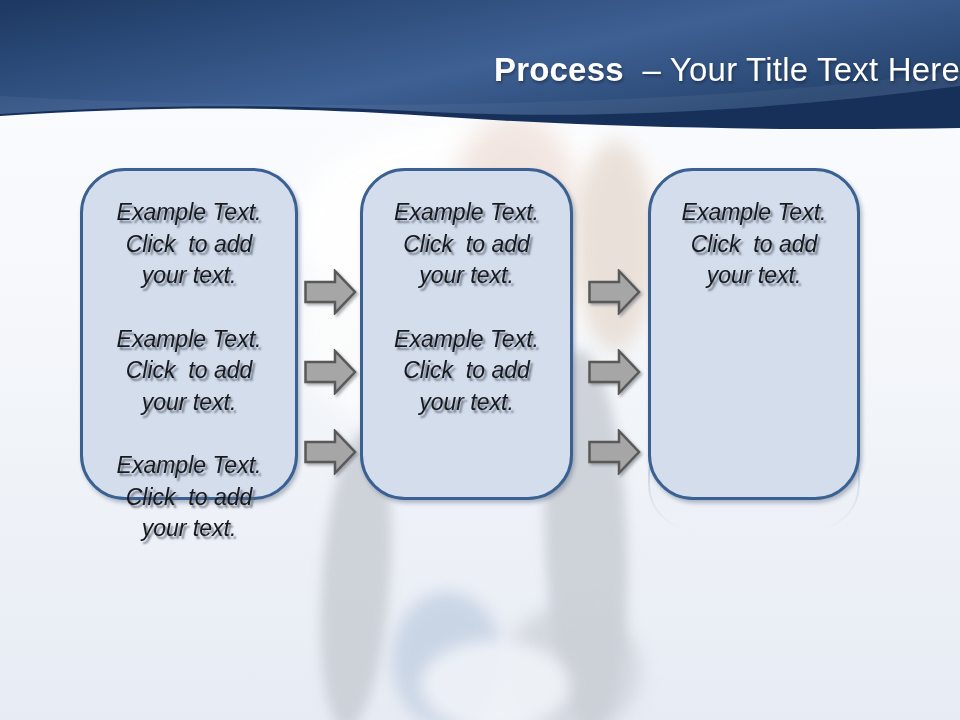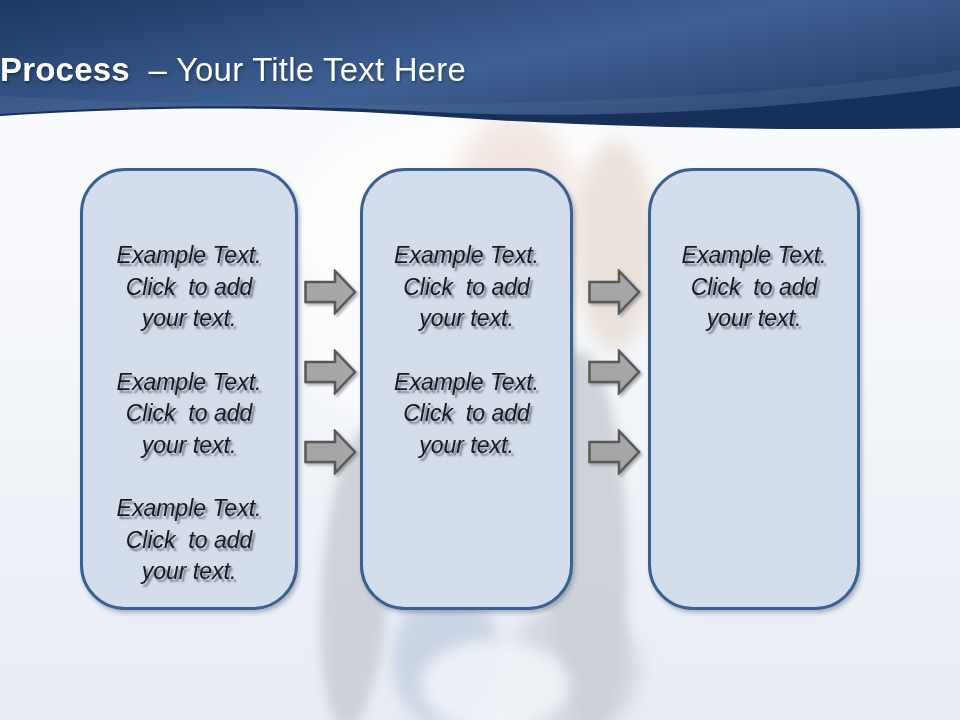--- a/index.html
+++ b/index.html
@@ -16,30 +16,30 @@
   .g-skin{left:455px;top:115px;width:120px;height:150px;background:#e3c9bd;filter:blur(12px);opacity:.45;}
   .g-hair{left:575px;top:140px;width:80px;height:210px;background:#d9c8bb;filter:blur(9px);opacity:.5;}
   .g-leg1{left:322px;top:430px;width:68px;height:300px;background:#c9cdd4;filter:blur(6px);opacity:.85;border-radius:34px;transform:rotate(4deg);}
   .g-leg2{left:545px;top:350px;width:82px;height:380px;background:#c9cdd4;filter:blur(6px);opacity:.85;border-radius:40px;transform:rotate(-2deg);}
   .g-knee{left:392px;top:592px;width:110px;height:135px;background:#c2cfe2;filter:blur(8px);opacity:.8;}
   .g-flare{left:505px;top:605px;width:135px;height:130px;background:#ccd0d7;filter:blur(9px);opacity:.75;}
   .g-glow{left:420px;top:640px;width:150px;height:90px;background:#f0f3f8;filter:blur(8px);opacity:.9;}
 
   
   .banner{position:absolute;left:0;top:0;width:960px;height:140px;}
-  .title{position:absolute;left:0;top:51px;width:100%;text-align:left;color:#ffffff;
+  .title{position:absolute;left:0;top:51px;width:100%;text-align:right;color:#ffffff;
          font-size:33px;letter-spacing:.2px;white-space:pre;
          text-shadow:1px 2px 3px rgba(0,0,0,.35);}
   .title .b{font-weight:bold;}
 
   
-  .pbox{position:absolute;top:168px;height:442px;box-sizing:border-box;
+  .pbox{position:absolute;top:168px;height:332px;box-sizing:border-box;
         background:#d3ddec;border:3px solid #3a6191;border-radius:45px;
         box-shadow:2px 3px 4px rgba(90,105,130,.45);
-        padding-top:69px;}
+        padding-top:26px;}
   .pbox.b1{left:80px;width:218px;}
   .pbox.b2{left:360px;width:213px;}
   .pbox.b3{left:648px;width:212px;}
   .pbox p{margin:0 0 32px 0;text-align:center;font-style:italic;
           font-size:23px;line-height:31.5px;color:#181a1e;white-space:pre-wrap;
           text-shadow:2.5px 2.5px 2px rgba(95,105,122,.8);}
 
   
   .refl{position:absolute;top:619px;height:101px;box-sizing:border-box;
         border:2px solid rgba(58,97,145,.45);border-radius:45px;

